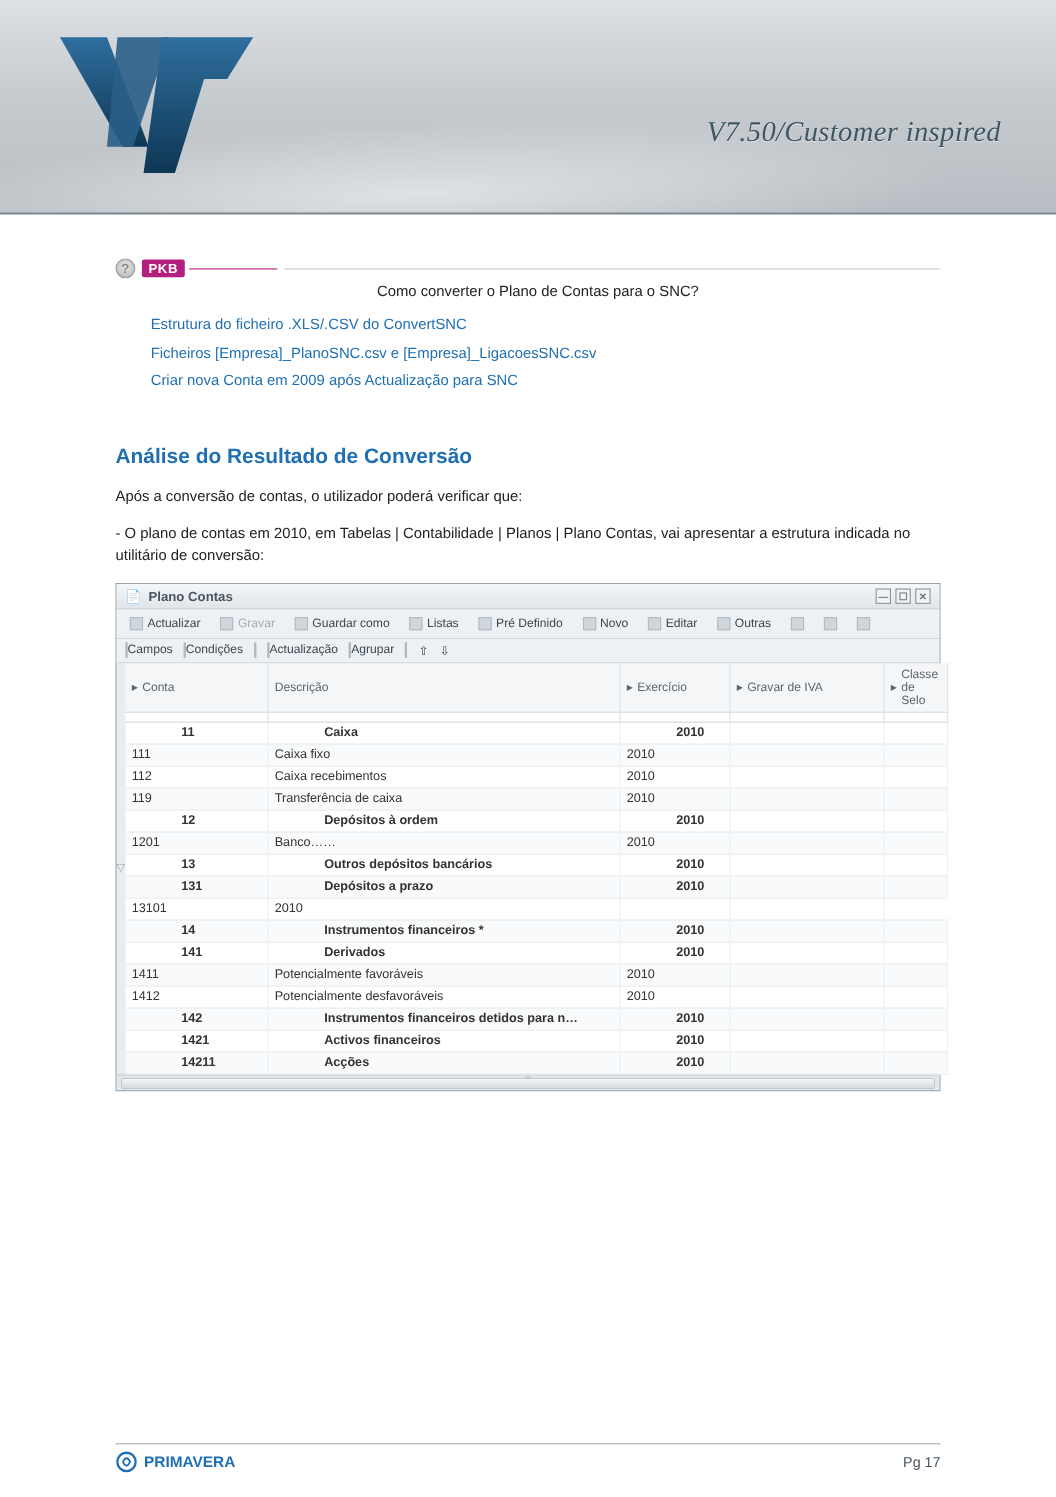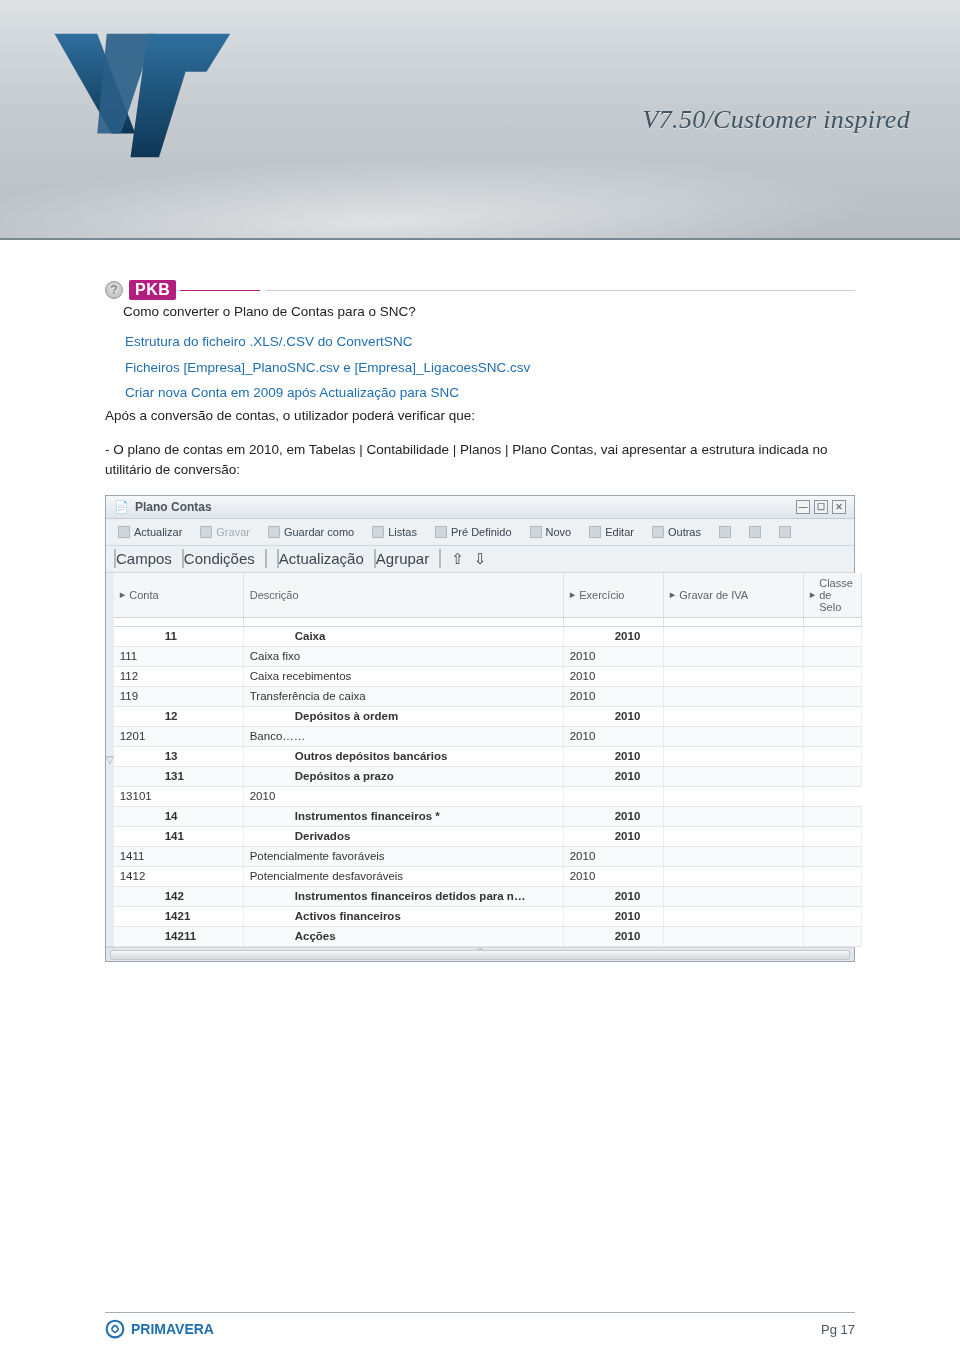--- a/index.html
+++ b/index.html
@@ -6,21 +6,21 @@
   body {
     width: 960px;
     height: 1361px;
     font-family: Arial, Helvetica, sans-serif;
     background: #fff;
     position: relative;
     overflow: hidden;
   }
   
   .banner {
-    height: 240px;
+    height: 195px;
     background: linear-gradient(180deg, #dde1e4 0%, #c8cdd1 40%, #b7bdc2 100%);
     border-bottom: 2px solid #7a8892;
     position: relative;
     overflow: hidden;
   }
   .swoosh {
     position: absolute;
     bottom: -40px; left: -30px;
     width: 1020px; height: 120px;
     background: radial-gradient(ellipse 700px 90px at 40% 50%, rgba(255,255,255,0.55), rgba(255,255,255,0) 70%);
@@ -44,31 +44,31 @@
   .content {
     padding: 40px 105px 0 105px;
     font-size: 13.5px;
     color: #222;
   }
   .pkb-row { display: flex; align-items: center; gap: 6px; margin-bottom: 2px; }
   .pkb-badge {
     background: #b31f7e;
     color: #fff;
     font-weight: bold;
-    font-size: 16px;
+    font-size: 12px;
     letter-spacing: .5px;
     padding: 1px 6px;
     border-radius: 2px;
   }
   .pkb-icon { width: 18px; height: 18px; background: radial-gradient(circle at 50% 40%, #e6e6e6, #b3b3b3); border-radius: 50%; border: 1px solid #999; display: flex; align-items: center; justify-content: center; font-size: 12px; color: #8a8a8a; font-weight: bold; }
   .pkb-line { flex: 1; height: 1px; background: #b31f7e; margin-left: -2px; max-width: 80px; }
   .pkb-rest { flex: 1; height: 1px; background: #ccc; }
-  .pkb-text { margin-left: 18px; margin-top: 4px; }
-
-  .toc { margin-top: 10px; margin-left: 20px; color: #1f6fb2; line-height: 1.9; font-size: 13.5px; }
+  .pkb-text { margin-left: 18px; margin-top: 4px; text-align: center; }
+
+  .toc { margin-top: 10px; margin-left: 32px; color: #1f6fb2; line-height: 1.9; font-size: 13.5px; }
   .toc a { color: #1f6fb2; text-decoration: none; }
 
   .section-heading {
     color: #1f6fb2;
     font-weight: bold;
     font-size: 19px;
     margin-top: 46px;
     margin-bottom: 14px;
   }
   p { line-height: 1.5; margin-bottom: 14px; }
@@ -110,21 +110,21 @@
   .app-toolbar .tb { display: inline-flex; align-items: center; gap: 4px; padding: 2px 4px; }
   .tb.disabled { color: #a2acb4; }
   .tb .ic { width: 12px; height: 12px; background:#cfd6dc; border:1px solid #b1bac2; }
 
   .app-toolbar-2 {
     display: flex;
     gap: 10px;
     padding: 4px 8px;
     background: #eef1f4;
     border-bottom: 1px solid #cfd6dc;
-    font-size: 15px;
+    font-size: 11px;
     color: #3a4650;
     align-items: flex-start;
   }
 
   .cols {
     display: grid;
     grid-template-columns: 130px 320px 100px 140px 1fr;
     border-bottom: 1px solid #cfd6dc;
     background: #f4f6f8;
   }
@@ -203,20 +203,21 @@
     <span class="pkb-rest"></span>
   </div>
   <div class="pkb-text">Como converter o Plano de Contas para o SNC?</div>
 
   <div class="toc">
     <div><a>Estrutura do ficheiro .XLS/.CSV do ConvertSNC</a></div>
     <div><a>Ficheiros [Empresa]_PlanoSNC.csv e [Empresa]_LigacoesSNC.csv</a></div>
     <div><a>Criar nova Conta em 2009 após Actualização para SNC</a></div>
   </div>
 
+  <div class="section-heading">Análise do Resultado de Conversão</div>
   <p>Após a conversão de contas, o utilizador poderá verificar que:</p>
   <p>- O plano de contas em 2010, em Tabelas | Contabilidade | Planos | Plano Contas, vai apresentar a estrutura indicada no utilitário de conversão:</p>
 
   <div class="app-window">
     <div class="app-titlebar">
       <span style="display:flex;align-items:center;gap:6px;">
         <span class="ti" style="border:none;background:none;">📄</span>
         <span>Plano Contas</span>
       </span>
       <span class="title-icons">

